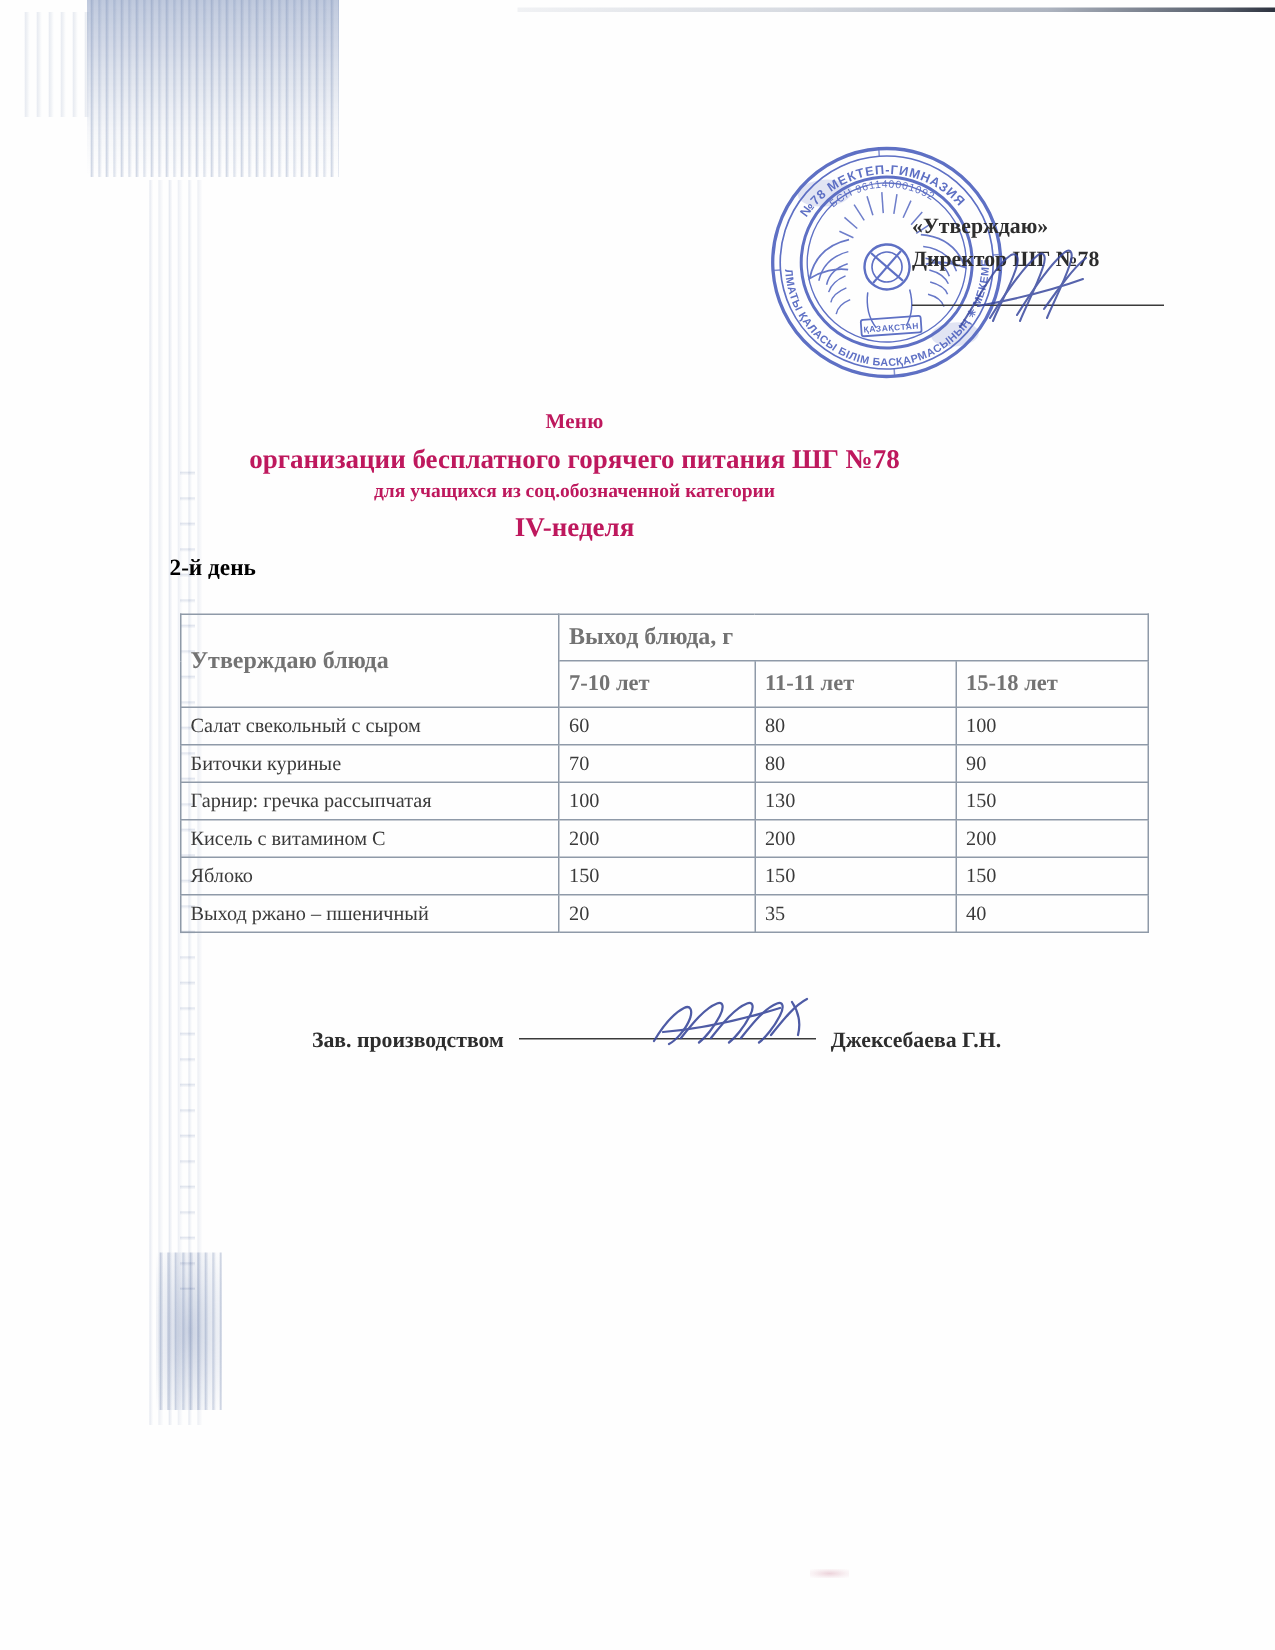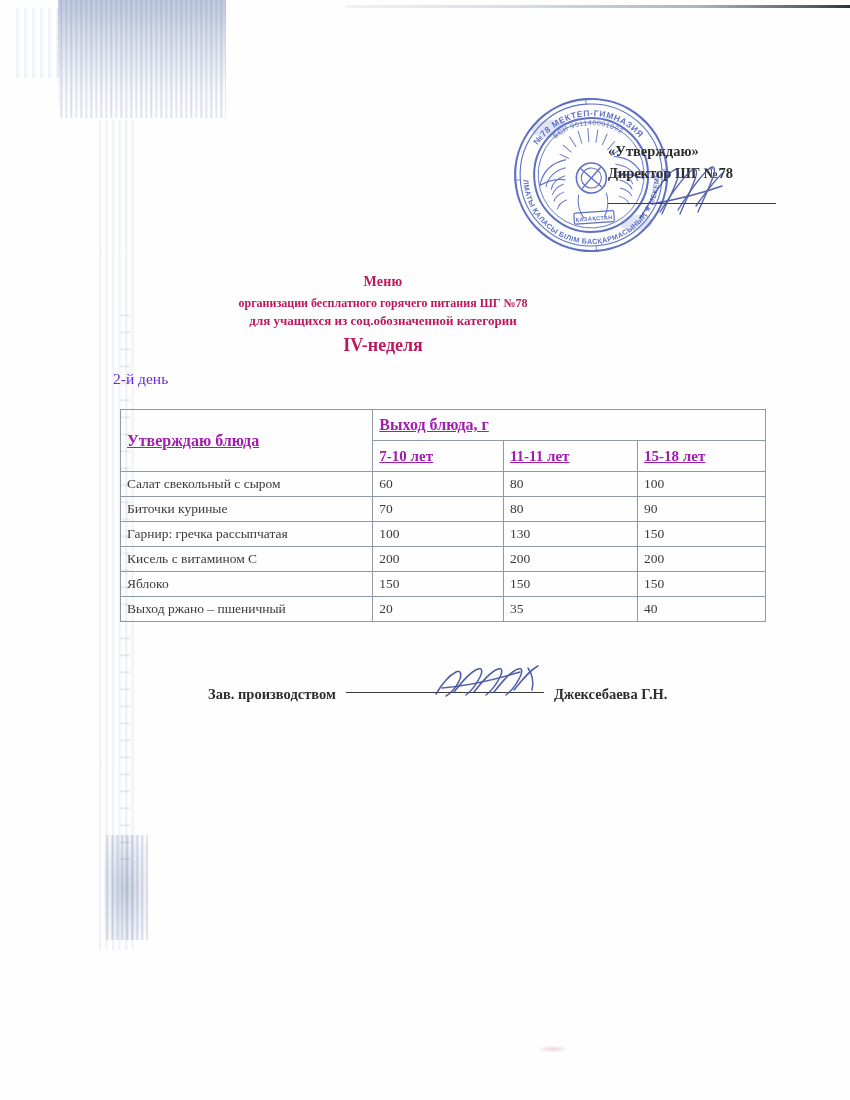--- a/index.html
+++ b/index.html
@@ -149,52 +149,51 @@
 
   
   .title-block {
     position: absolute;
     left: 0; top: 274px; width: 766px;
     text-align: center;
     font-weight: bold;
     color: #be185d;
   }
   .t-menu { font-size: 14px; letter-spacing: .2px; }
-  .t-org  { font-size: 12px; margin-top: 6px; }
+  .t-org  { font-size: 18px; margin-top: 6px; }
   .t-cat  { font-size: 13px; margin-top: 2px; }
   .t-week { font-size: 18px; margin-top: 6px; }
 
   .day-label {
     position: absolute;
     left: 113px; top: 370px;
-    font-weight: normal;
+    font-weight: bold;
     font-size: 15.5px;
-    color: #6d28d9;
+    color: #000000;
   }
 
   
   .menu-table {
     position: absolute;
     left: 120px; top: 409px;
     width: 646px;
     border-collapse: collapse;
     font-size: 13.5px;
     color: #3a3a3a;
   }
   .menu-table th, .menu-table td {
     border: 1px solid #8f9aa8;
     padding: 2px 6px;
     text-align: left;
     vertical-align: middle;
     font-weight: normal;
   }
   .menu-table th {
     font-weight: bold;
-    color: #a21caf;
-    text-decoration: underline;
+    color: #737373;
   }
   .th-name {
     font-size: 16px;
     width: 258px;
     height: 52px;
     vertical-align: top;
     padding-top: 5px;
   }
   .th-group {
     font-size: 16px;

